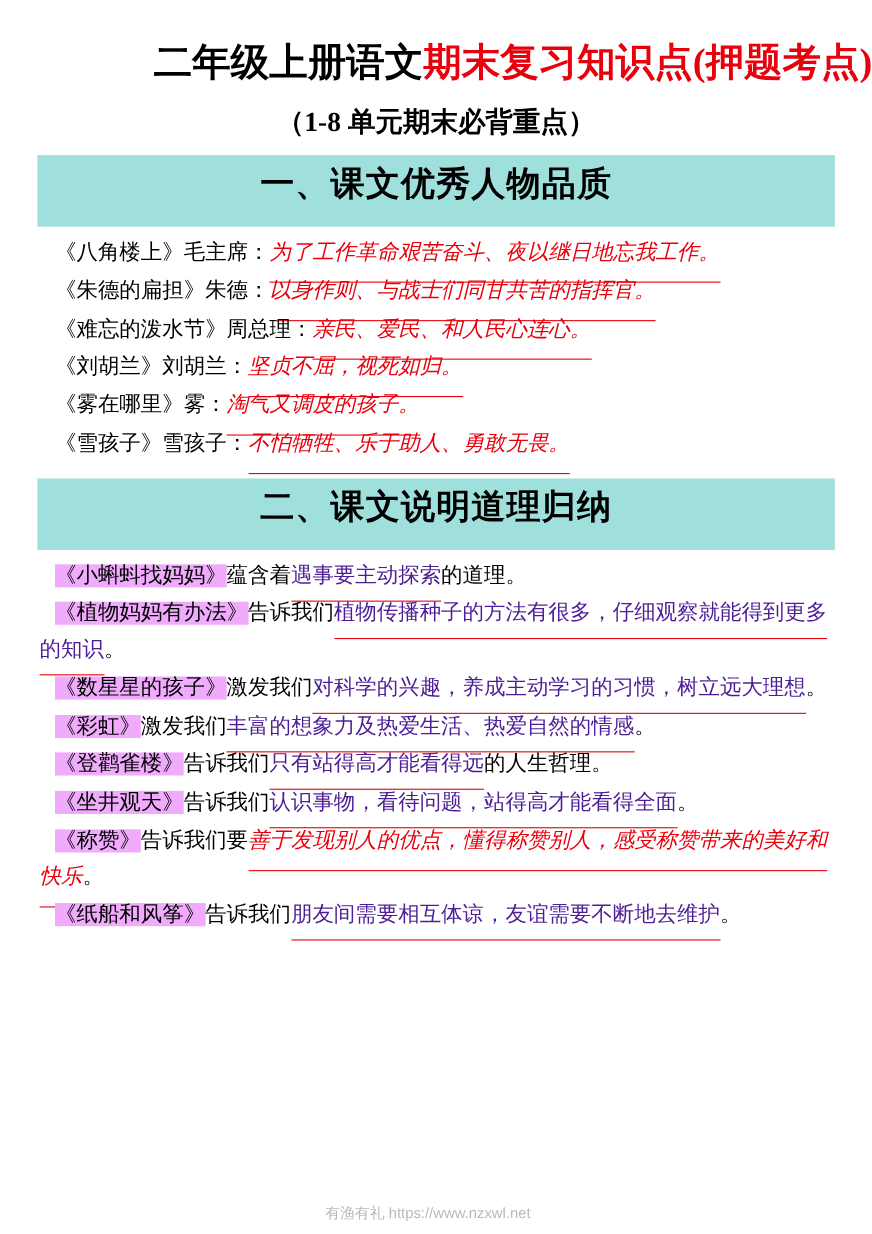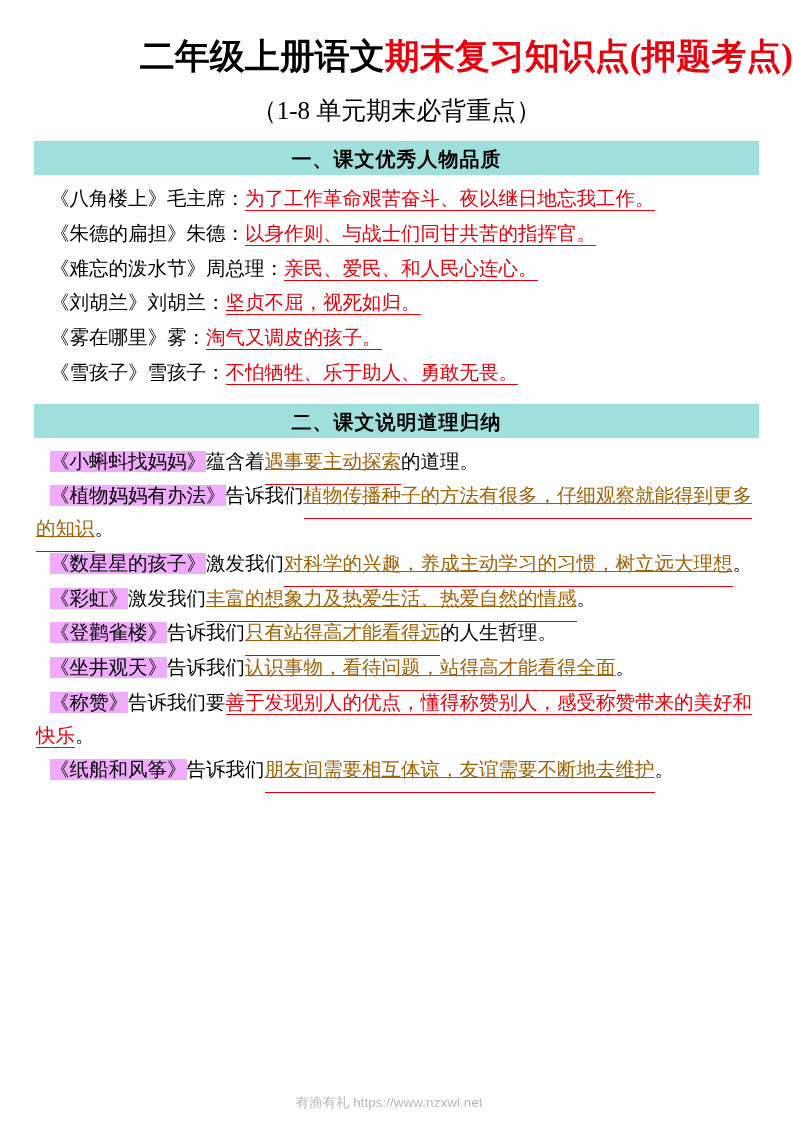--- a/index.html
+++ b/index.html
@@ -37,33 +37,33 @@
     color: #000000;
     font-family: "Liberation Serif", "DejaVu Serif", serif;
   }
   .title-red {
     color: #e8000d;
     font-family: "Liberation Serif", "DejaVu Serif", serif;
   }
   .subtitle {
     text-align: center;
     margin-top: 16px;
-    font-weight: normal;
+    font-weight: bold;
     font-size: 25px;
     color: #000000;
   }
 
   
   .section-header {
     background: #9fe0dd;
     text-align: center;
     font-weight: bold;
-    font-size: 20px;
+    font-size: 31px;
     color: #000000;
-    padding: 5px 0 2px 0;
+    padding: 5px 0 18px 0;
     margin: 14px 34px 8px 34px;
     letter-spacing: 1px;
   }
 
   
   .content {
     margin: 0 36px;
     font-size: 19.5px;
     line-height: 1.68;
   }
@@ -71,27 +71,27 @@
     margin: 0 0 2px 0;
     text-indent: 14px;
   }
   .line.flow {
     text-indent: 14px;
   }
   .blk { color: #000000; }
   .u-red {
     color: #e8000d;
     border-bottom: 1.5px solid #e8000d;
-    padding-bottom: 1px;
+    padding-bottom: 16px;
+    font-style: italic;
   }
   .u-blk {
-    color: #a16207;
+    color: #4c1d95;
     border-bottom: 1.5px solid #e8000d;
     padding-bottom: 12px;
-    text-decoration: underline;
   }
   .hl {
     background: #f0abfc;
     color: #000000;
     margin-top: 26px;
   }
 
   
   .watermark {
     position: absolute;

